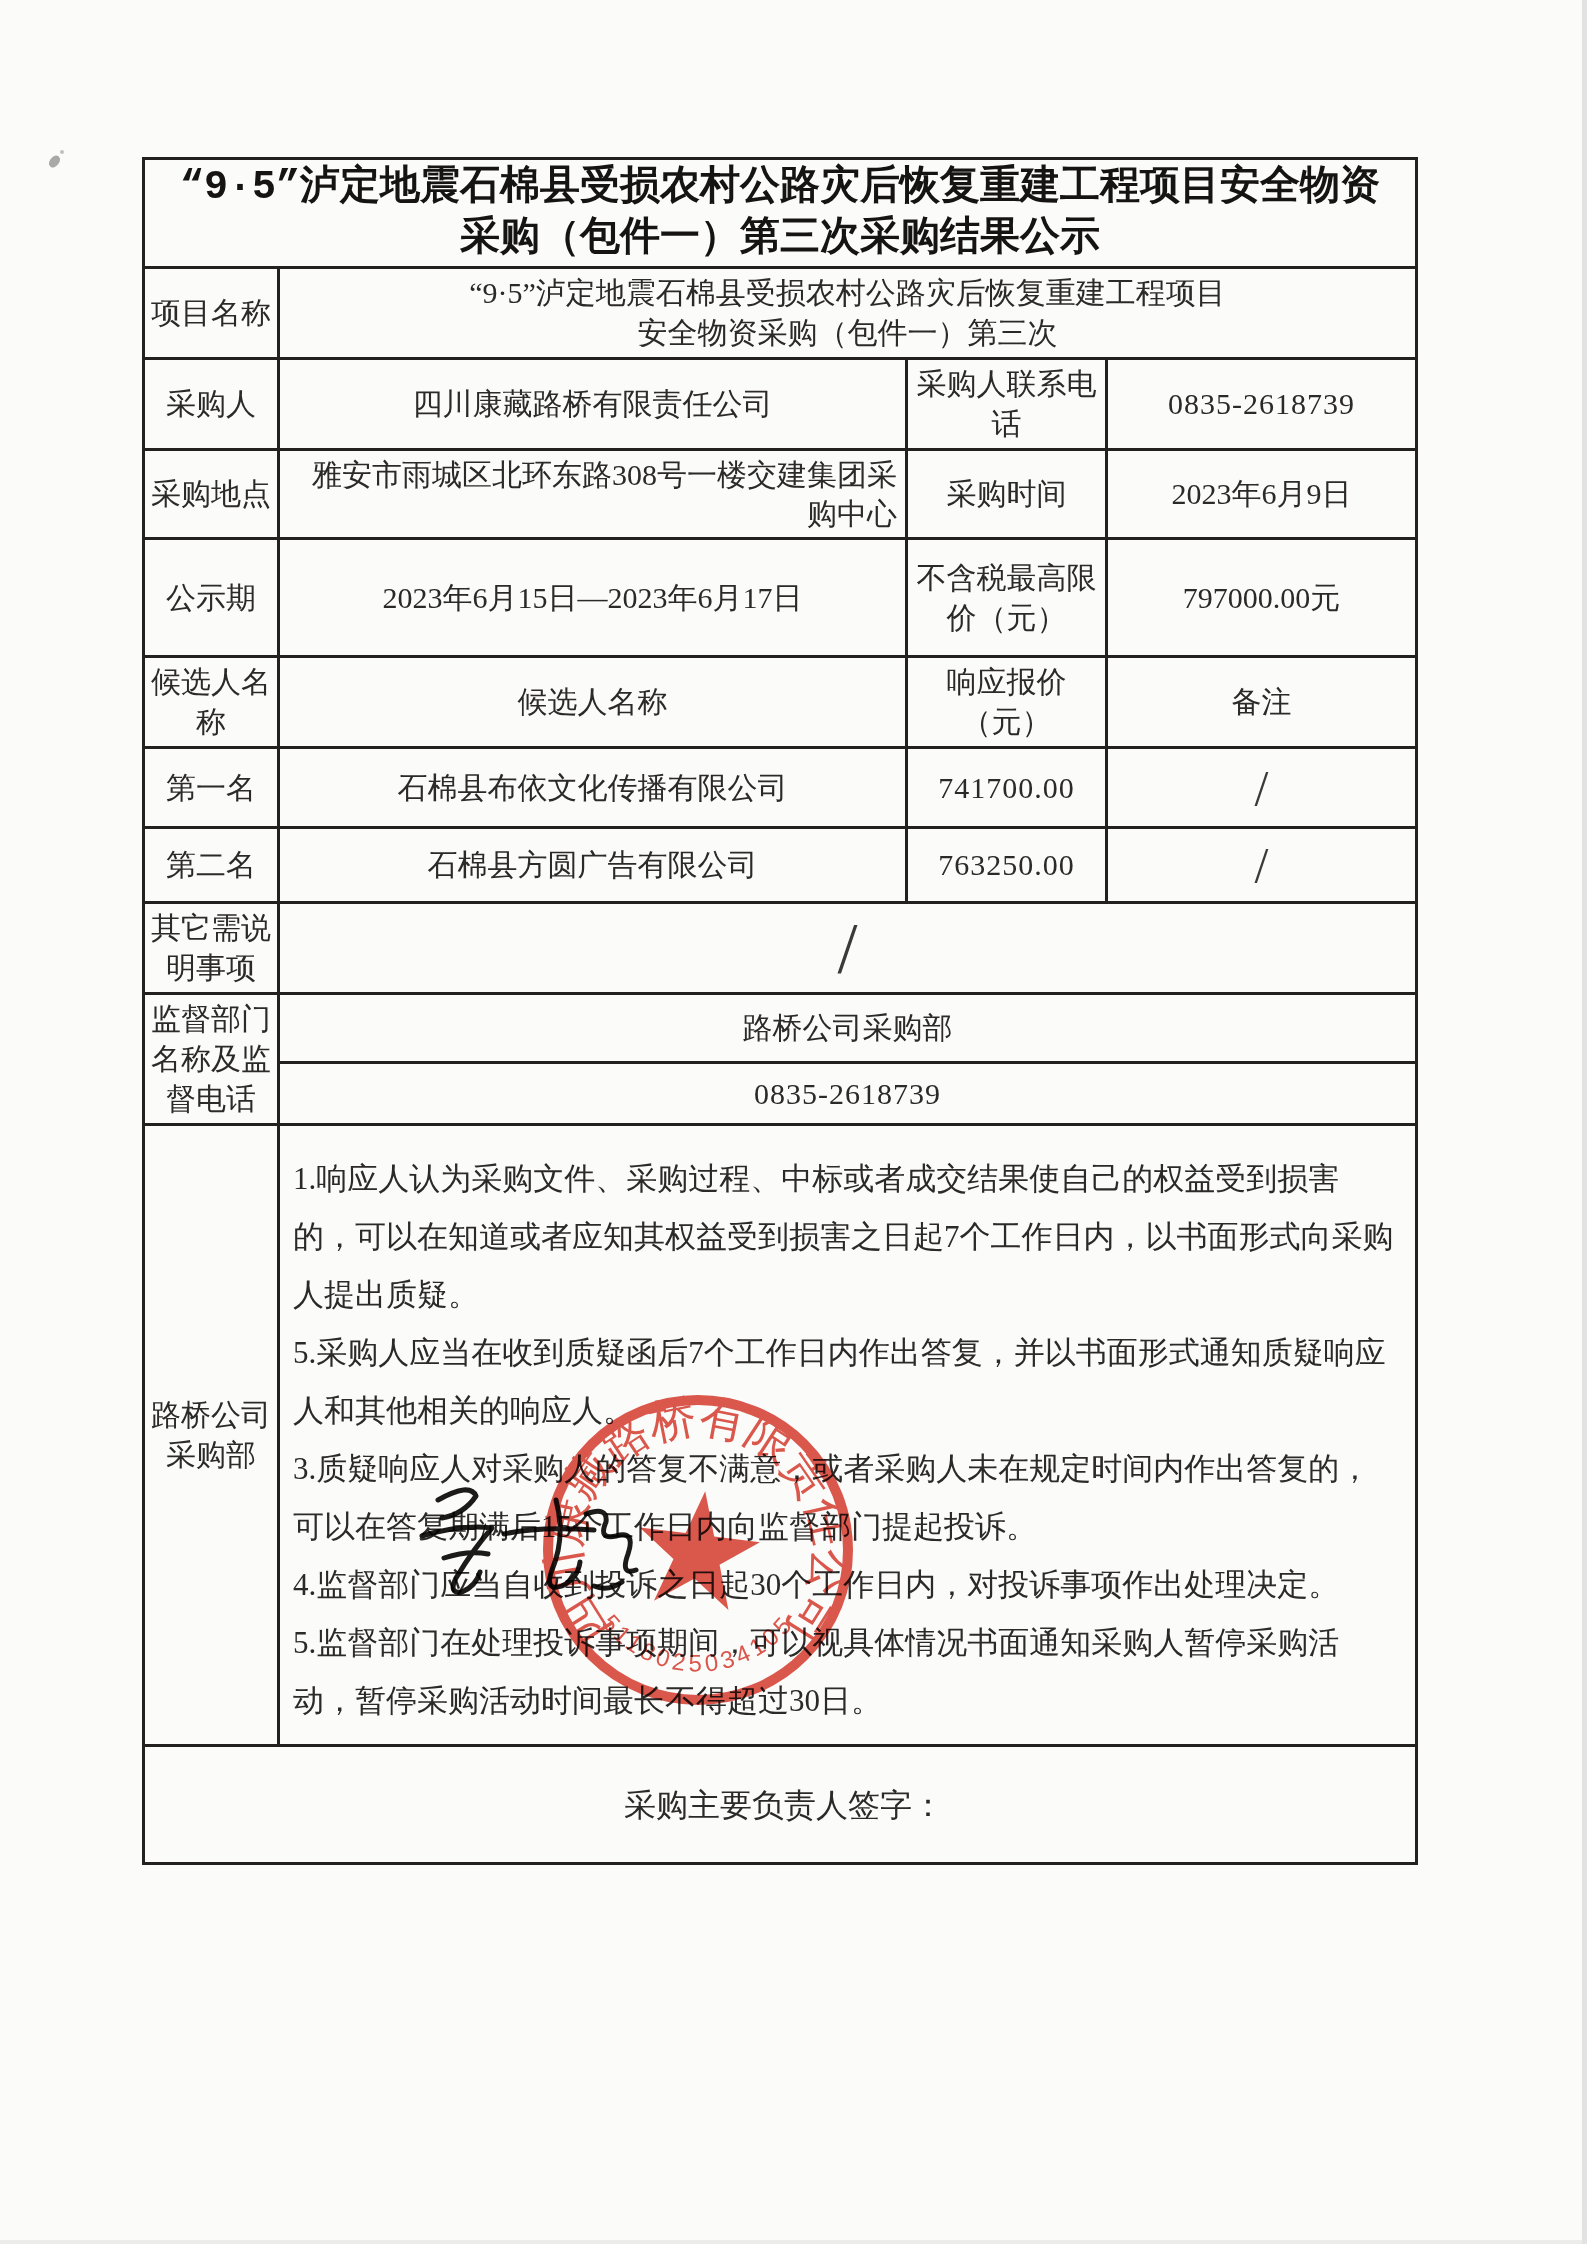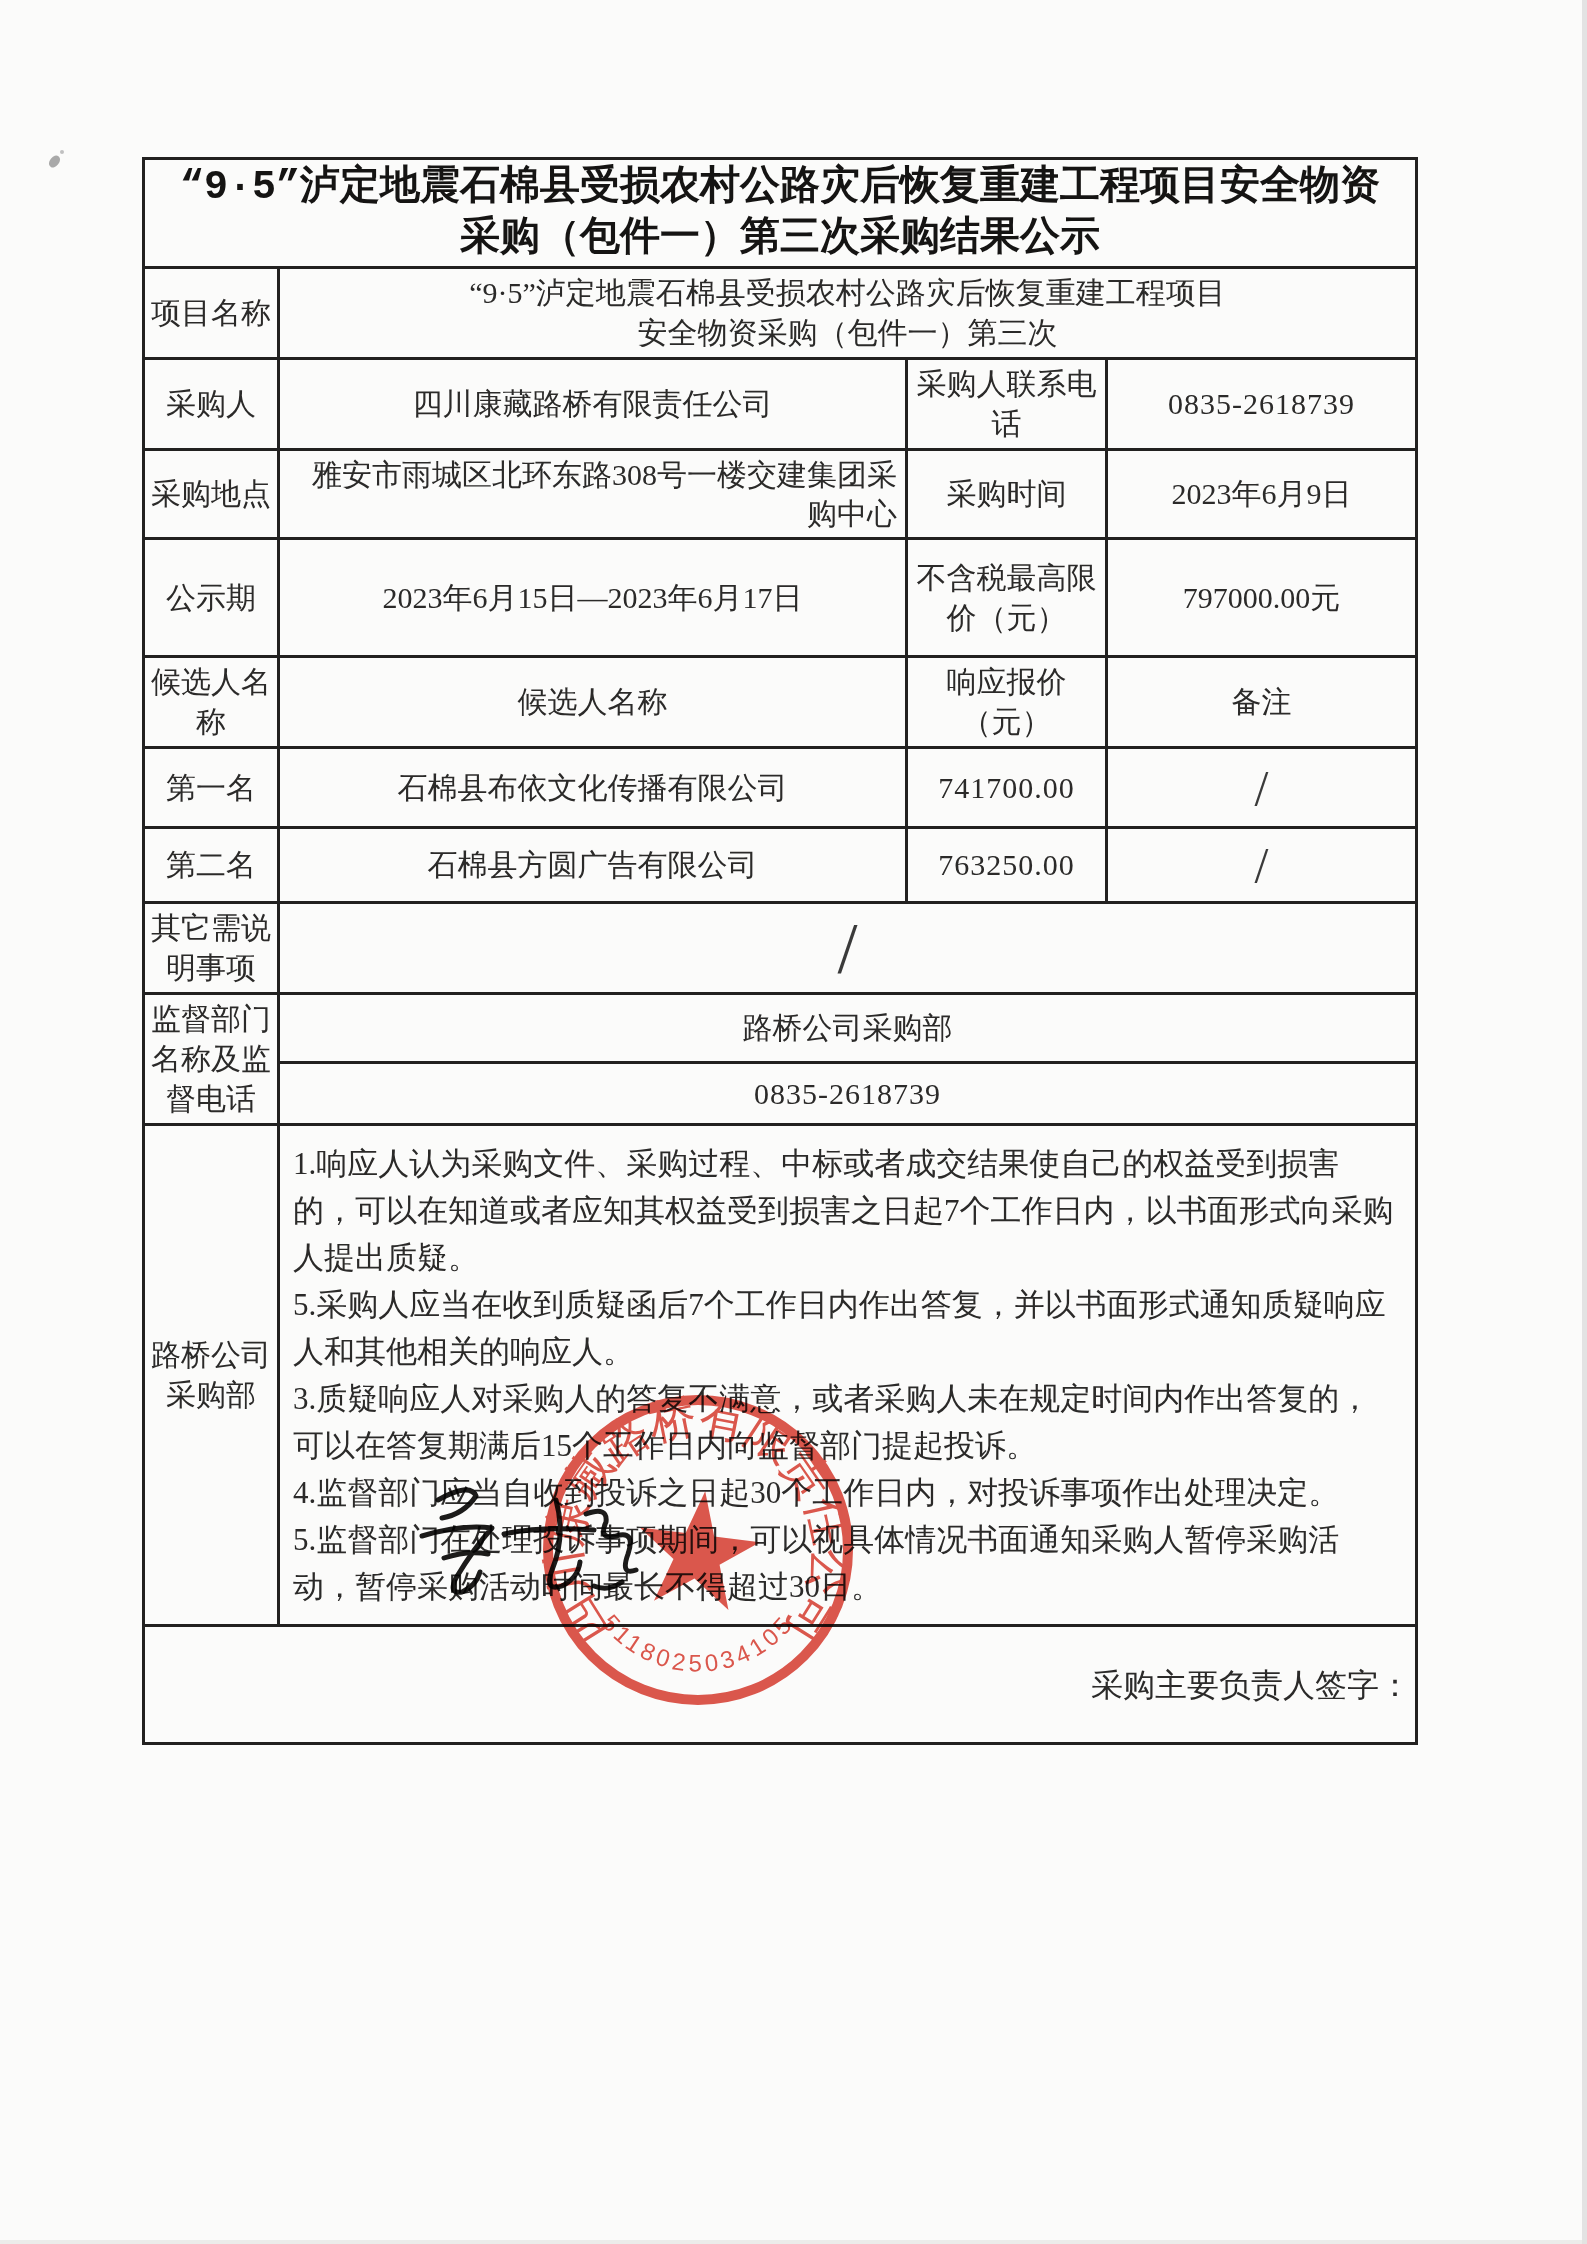--- a/index.html
+++ b/index.html
@@ -30,23 +30,23 @@
     font-size:30px; line-height:40px;
     padding:4px; color:#2b2a29;
     overflow:hidden;
   }
   .title-cell {
     font-family:Liberation Mono, monospace;
     font-weight:700; font-size:40px; line-height:51px;
     color:#151413; letter-spacing:0px; padding:2px 4px;
   }
   .left-cell { text-align:right; padding:4px 8px; line-height:39px; }
-  .paras-cell { text-align:left; padding:14px 16px 14px 13px; font-size:31px; line-height:47px; vertical-align:middle; }
+  .paras-cell { text-align:left; padding:24px 16px 14px 13px; font-size:31px; line-height:58px; vertical-align:middle; }
   .paras-cell div { margin:0; }
-  .sign-cell { text-align:right; padding-left:12px; font-size:32px; vertical-align:middle; }
+  .sign-cell { text-align:center; padding-left:12px; font-size:32px; vertical-align:middle; }
   .slash-cell { font-size:50px; font-weight:400; color:#3a3a3a; }
   .bigslash-cell { font-size:72px; font-weight:300; color:#3a3a3a; }
   .num { letter-spacing:1px; }
 
   .stamp-svg {
     position:absolute; left:516px; top:1368px;
     width:364px; height:364px;
     mix-blend-mode:multiply; opacity:.85;
     z-index:5; pointer-events:none;
   }

